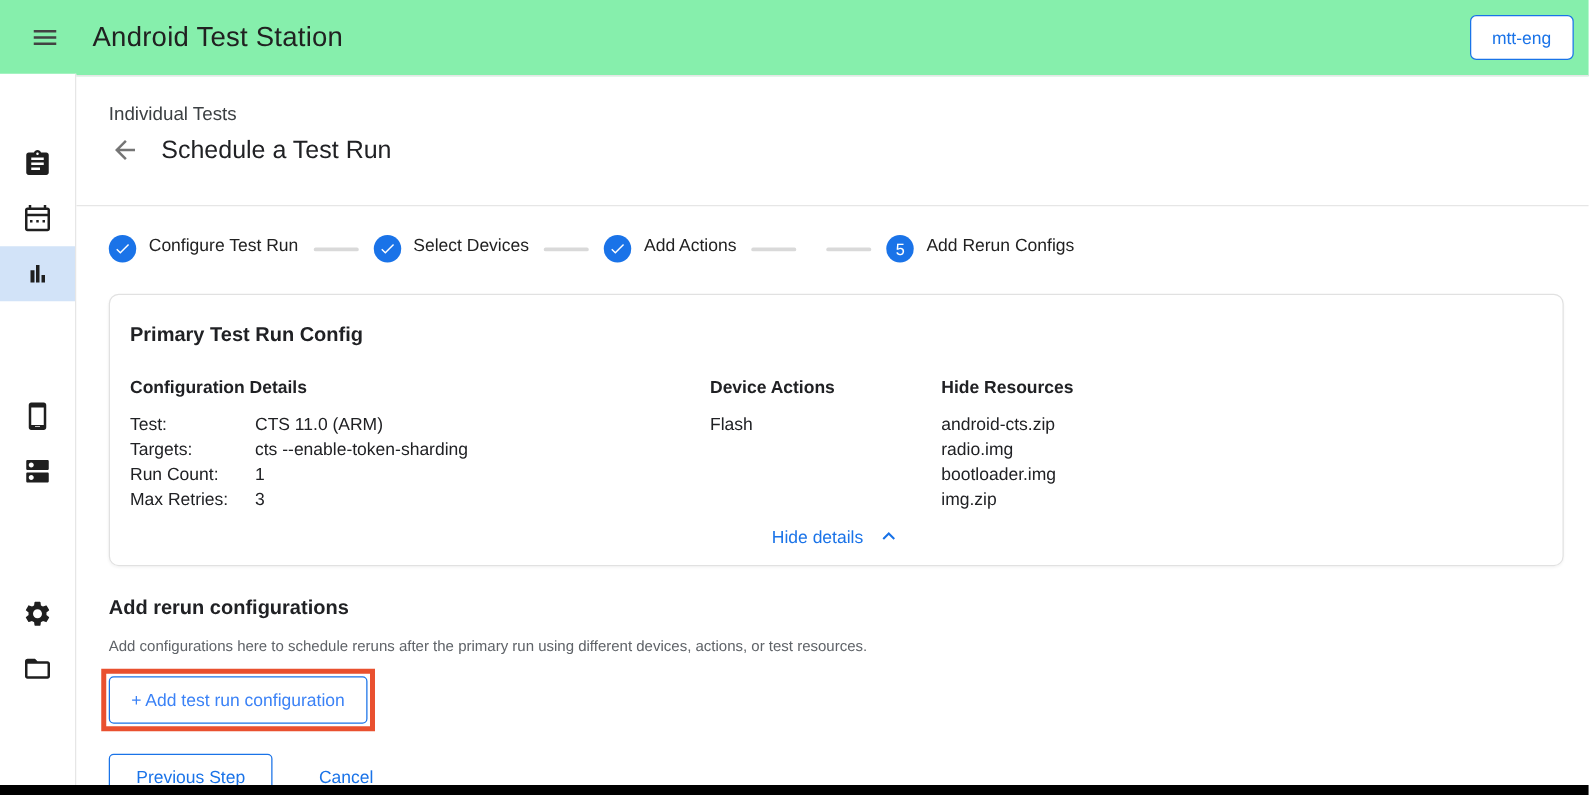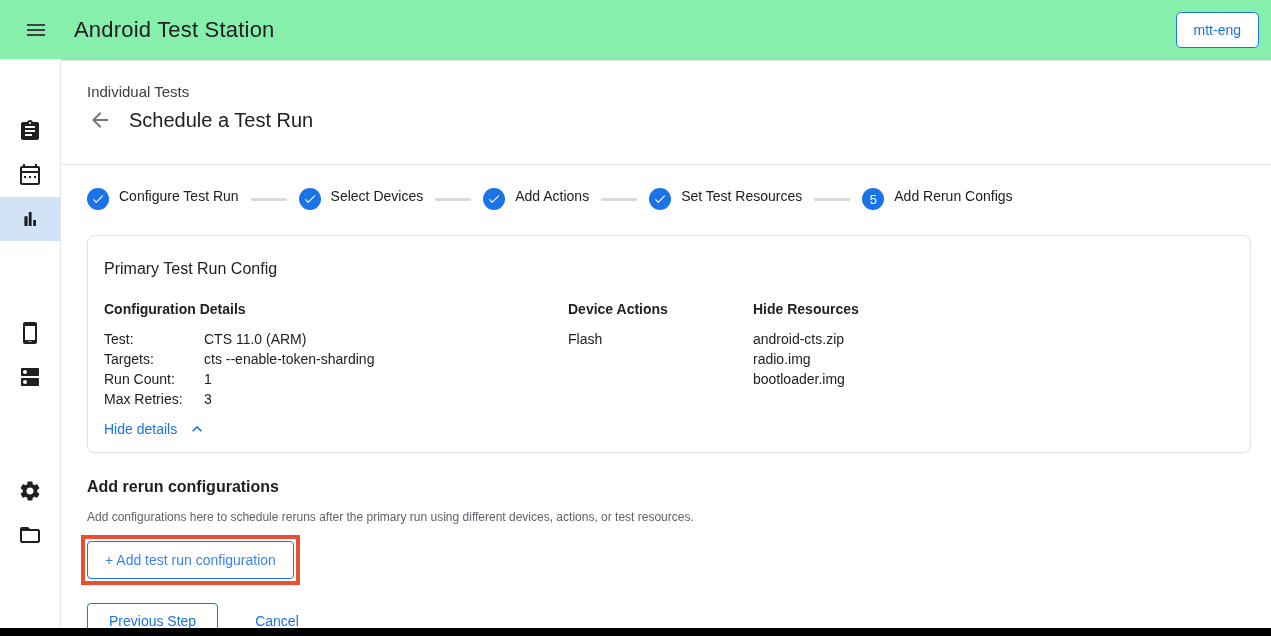--- a/index.html
+++ b/index.html
@@ -101,31 +101,31 @@
   }
 
   
   .card {
     margin: 25px 20px 0 26px;
     border: 1px solid #e1e1e1;
     border-radius: 8px;
     box-shadow: 0 1px 2px rgba(0,0,0,.04);
     padding: 24px 16px 13px 16px;
   }
-  .card-title { font-size: 16px; font-weight: 400; color: #202124; }
+  .card-title { font-size: 16px; font-weight: 700; color: #202124; }
   .card-grid {
     display: grid;
     grid-template-columns: 464px 185px 235px 1fr;
     margin-top: 23px;
   }
   .col-header { font-size: 14px; font-weight: 700; color: #202124; margin-bottom: 12px; }
   .kv-row { display: grid; grid-template-columns: 100px auto; font-size: 14px; line-height: 20px; }
   .plain-line { font-size: 14px; line-height: 20px; }
   .hide-details {
-    display: flex; align-items: center; justify-content: flex-start;
+    display: flex; align-items: center; justify-content: center;
     margin-top: 10px;
     color: #1a73e8; font-size: 14px;
     background: none; border: none; cursor: pointer; width: 100%;
     font-family: inherit;
   }
   .hide-details svg { margin-left: 10px; fill: #1a73e8; }
 
   
   .rerun { padding: 25px 24px 0 26px; }
   .rerun-title { font-size: 16px; font-weight: 700; color: #202124; }
@@ -274,28 +274,20 @@
     <span class="connector"></span>
     <div class="step">
       <span class="step-circle">
         <svg width="14" height="14" viewBox="0 0 24 24" fill="#fff">
             <path d="M9 16.17 4.83 12l-1.42 1.41L9 19 21 7l-1.41-1.41z"></path>
           </svg>
       </span>
       <span class="step-label">Add Actions</span>
     </div>
     <span class="connector"></span>
-    <div class="step">
-      <span class="step-circle">
-        <svg width="14" height="14" viewBox="0 0 24 24" fill="#fff">
-            <path d="M9 16.17 4.83 12l-1.42 1.41L9 19 21 7l-1.41-1.41z"></path>
-          </svg>
-      </span>
-      <span class="step-label">Set Test Resources</span>
-    </div>
     <span class="connector"></span>
     <div class="step">
       <span class="step-circle">
         <span class="step-num">5</span>
       </span>
       <span class="step-label">Add Rerun Configs</span>
     </div>
   </div>
 
   <section class="card">
@@ -322,20 +314,21 @@
       </div>
       <div>
         <div class="col-header">Device Actions</div>
         <div class="plain-line">Flash</div>
       </div>
       <div>
         <div class="col-header">Hide Resources</div>
         <div class="plain-line">android-cts.zip</div>
         <div class="plain-line">radio.img</div>
         <div class="plain-line">bootloader.img</div>
+        <div class="plain-line">img.zip</div>
       </div>
     </div>
     <button class="hide-details">
       <span>Hide details</span>
       <svg width="20" height="20" viewBox="0 0 24 24">
           <path d="M7.41 15.41 12 10.83l4.59 4.58L18 14l-6-6-6 6z"></path>
         </svg>
     </button>
   </section>
 

